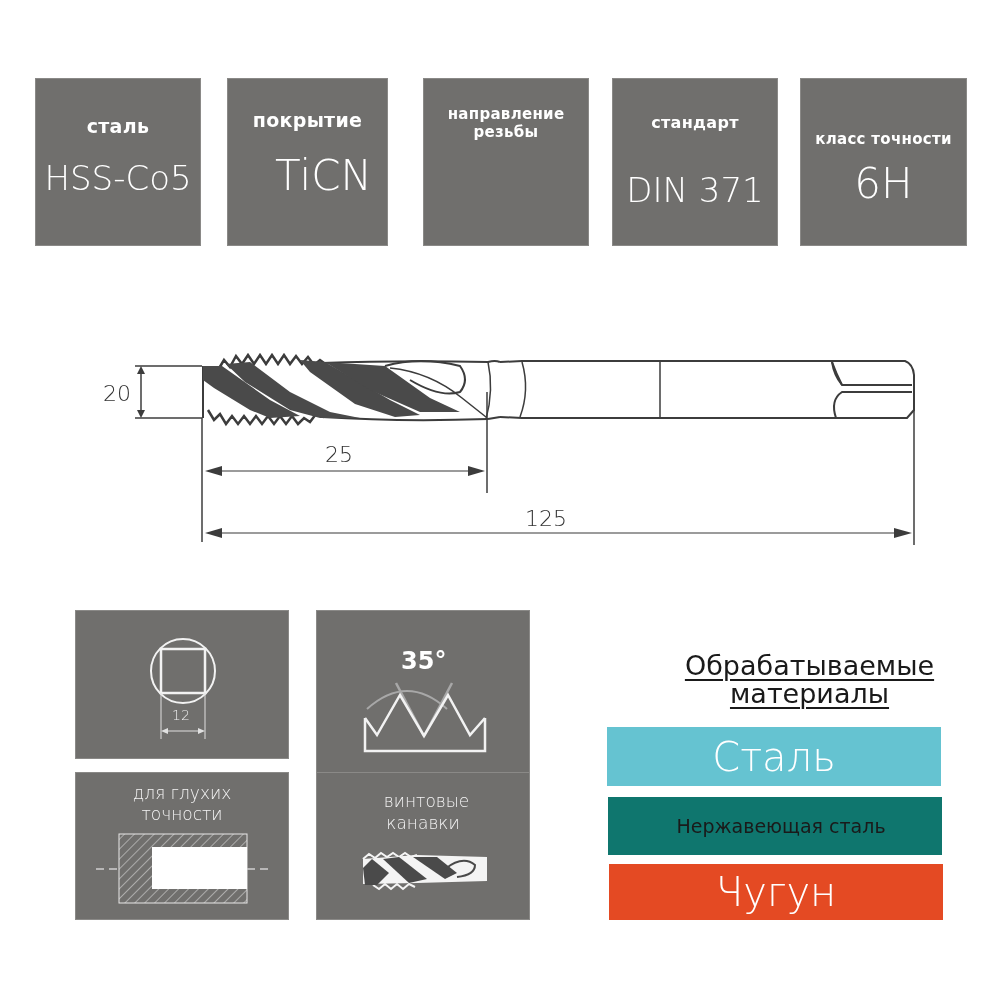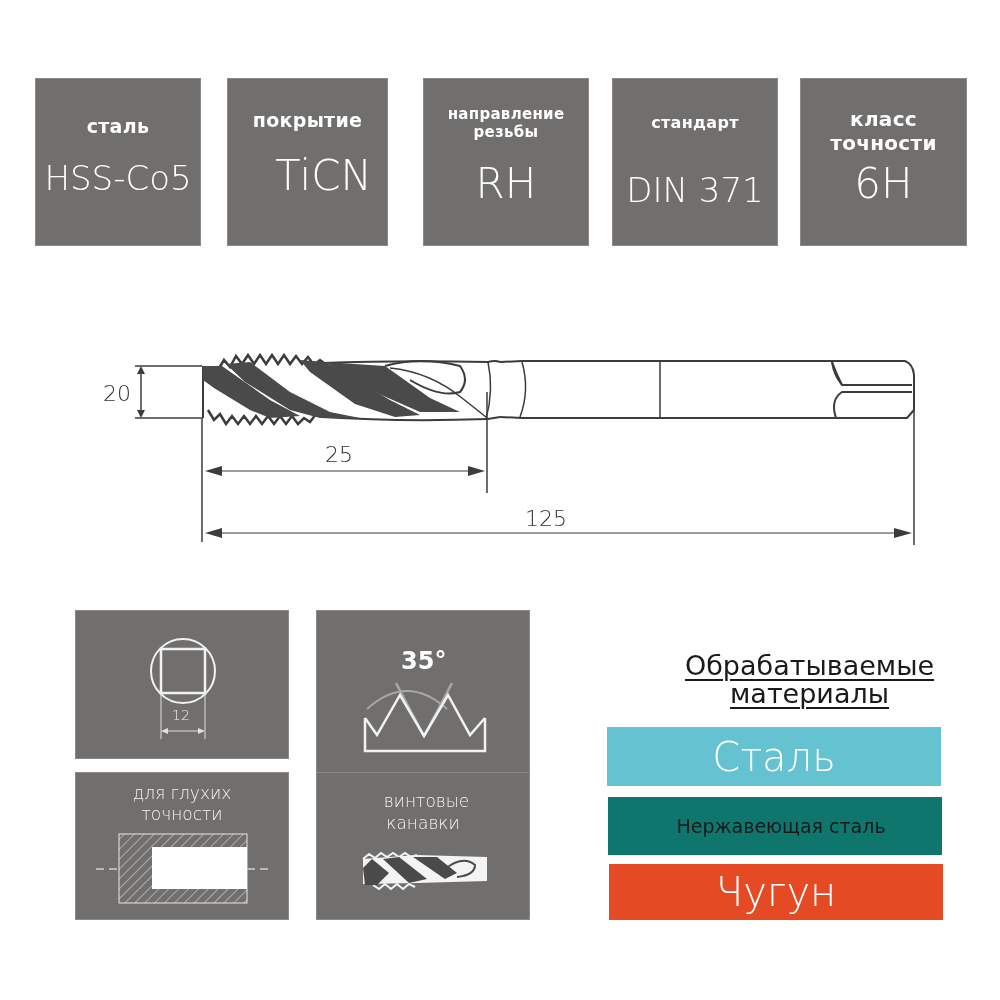--- a/index.html
+++ b/index.html
@@ -58,30 +58,29 @@
 </div>
 
 <div class="spec-box" style="left:227px;width:161px;">
   <div class="spec-label" style="top:30px;font-size:19px;">покрытие</div>
   <div class="spec-value" style="top:74px;font-size:42px;padding-left:32px;">TiCN</div>
 </div>
 
 <div class="spec-box" style="left:423px;width:166px;">
   <div class="spec-label" style="top:26px;font-size:15px;">направление</div>
   <div class="spec-label" style="top:44px;font-size:15px;">резьбы</div>
-  <div class="spec-value" style="top:82px;font-size:42px;">RH</div>
 </div>
 
 <div class="spec-box" style="left:612px;width:166px;">
   <div class="spec-label" style="top:34px;font-size:16px;">стандарт</div>
   <div class="spec-value" style="top:88px;font-size:34px;">DIN 371</div>
 </div>
 
 <div class="spec-box" style="left:800px;width:167px;">
-  <div class="spec-label" style="top:28px;font-size:20px;">класс точности</div>
+  <div class="spec-label" style="top:51px;font-size:15px;">класс точности</div>
   <div class="spec-value" style="top:82px;font-size:42px;">6H</div>
 </div>
 
 <div class="drawing">
   <svg width="1000" height="230" viewBox="0 330 1000 230">
 
     <path d="M500 362 L522 361 L660 361 L905 361 Q913 364 914 375 L914 410 L907 418 L660 418 L522 418 L500 417" fill="none" stroke="#3c3c3c" stroke-width="2"></path>
     <line x1="660" y1="361" x2="660" y2="418" stroke="#3c3c3c" stroke-width="1.5"></line>
     <path d="M522 362 Q530 390 520 417" fill="none" stroke="#3c3c3c" stroke-width="1.5"></path>
 

